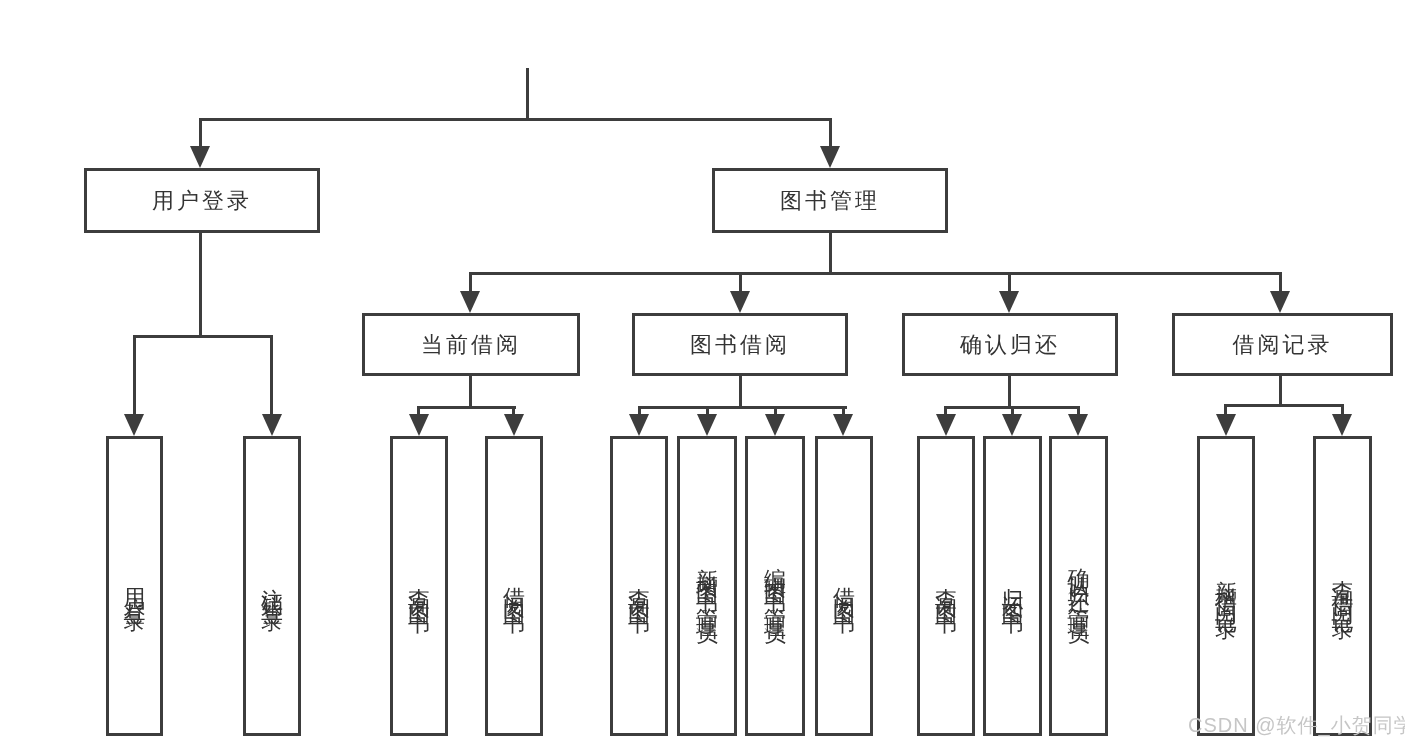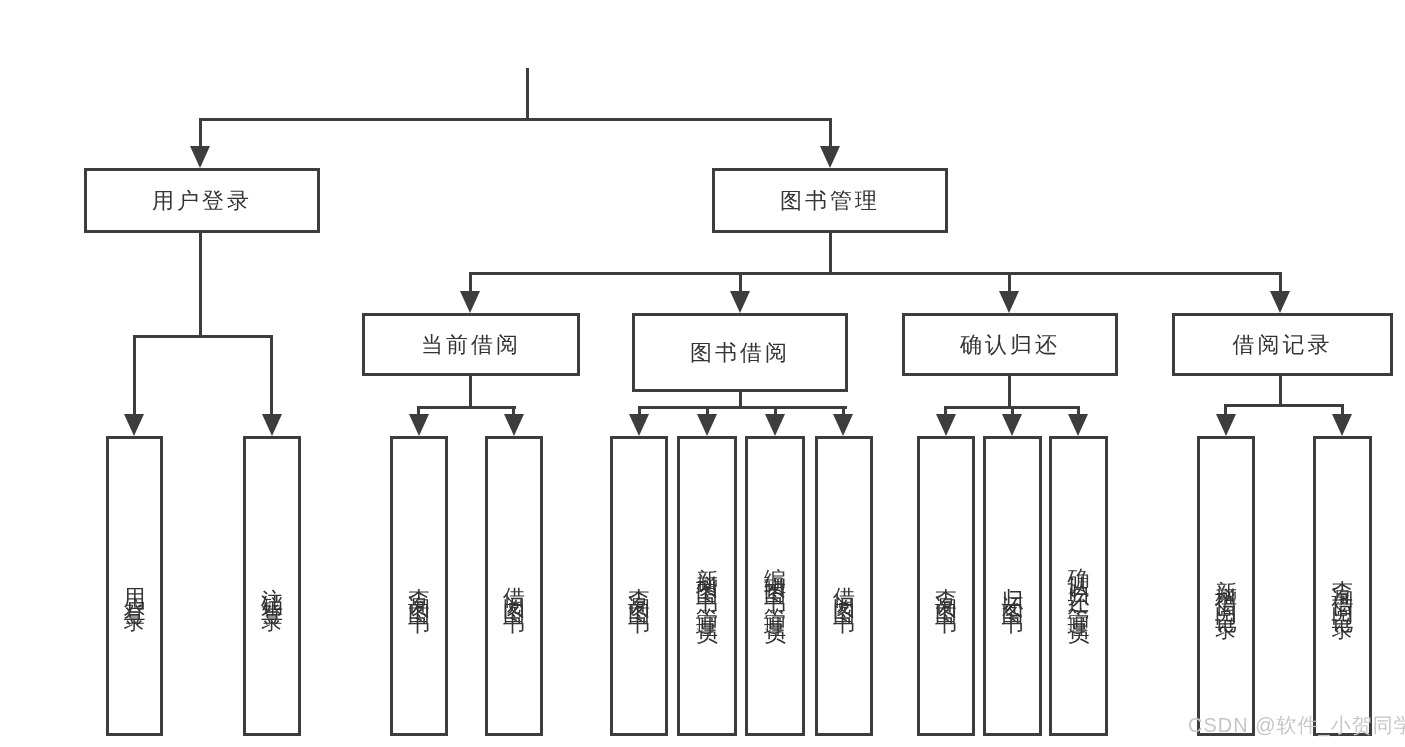--- a/index.html
+++ b/index.html
@@ -87,21 +87,21 @@
   <div class="vline" style="left:739px;top:272px;height:22px;"></div>
   <div class="arrow" style="left:730px;top:291px;"></div>
   <div class="vline" style="left:1008px;top:272px;height:22px;"></div>
   <div class="arrow" style="left:999px;top:291px;"></div>
   <div class="vline" style="left:1279px;top:272px;height:22px;"></div>
   <div class="arrow" style="left:1270px;top:291px;"></div>
 
   <div class="box" style="left:362px;top:313px;width:218px;height:63px;">
     <span>当前借阅</span>
   </div>
-  <div class="box" style="left:632px;top:313px;width:216px;height:79px;align-items:center;">
+  <div class="box" style="left:632px;top:313px;width:216px;height:63px;align-items:center;">
     <span>图书借阅</span>
   </div>
   <div class="box" style="left:902px;top:313px;width:216px;height:63px;">
     <span>确认归还</span>
   </div>
   <div class="box" style="left:1172px;top:313px;width:221px;height:63px;">
     <span>借阅记录</span>
   </div>
 
   <div class="vline" style="left:469px;top:376px;height:33px;"></div>

